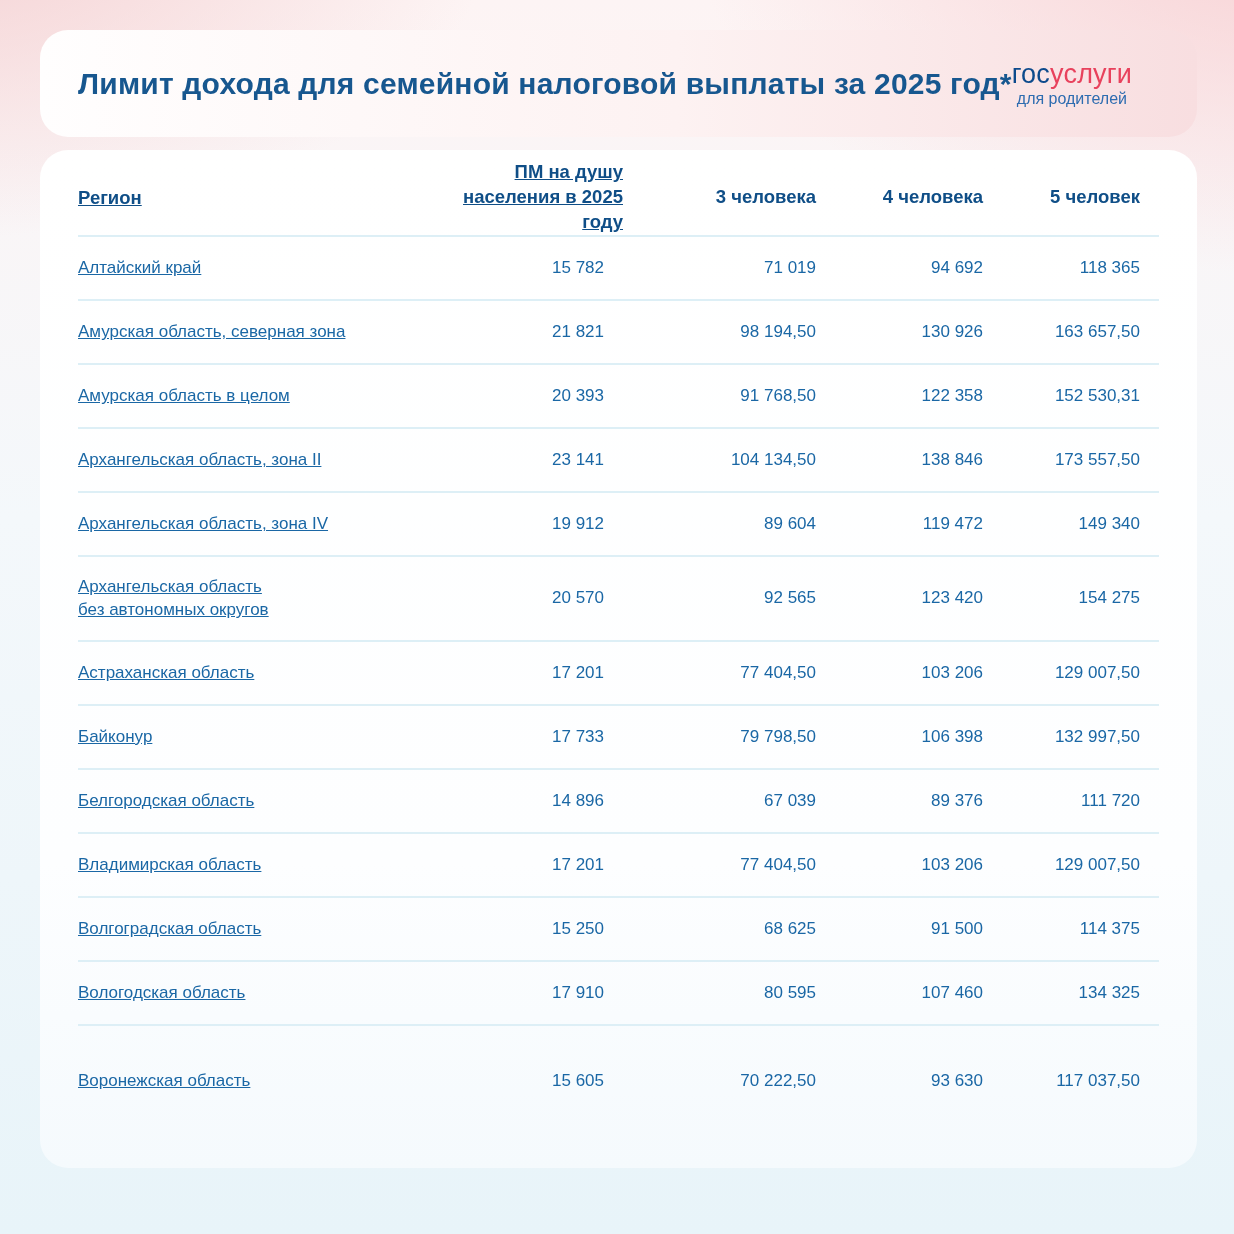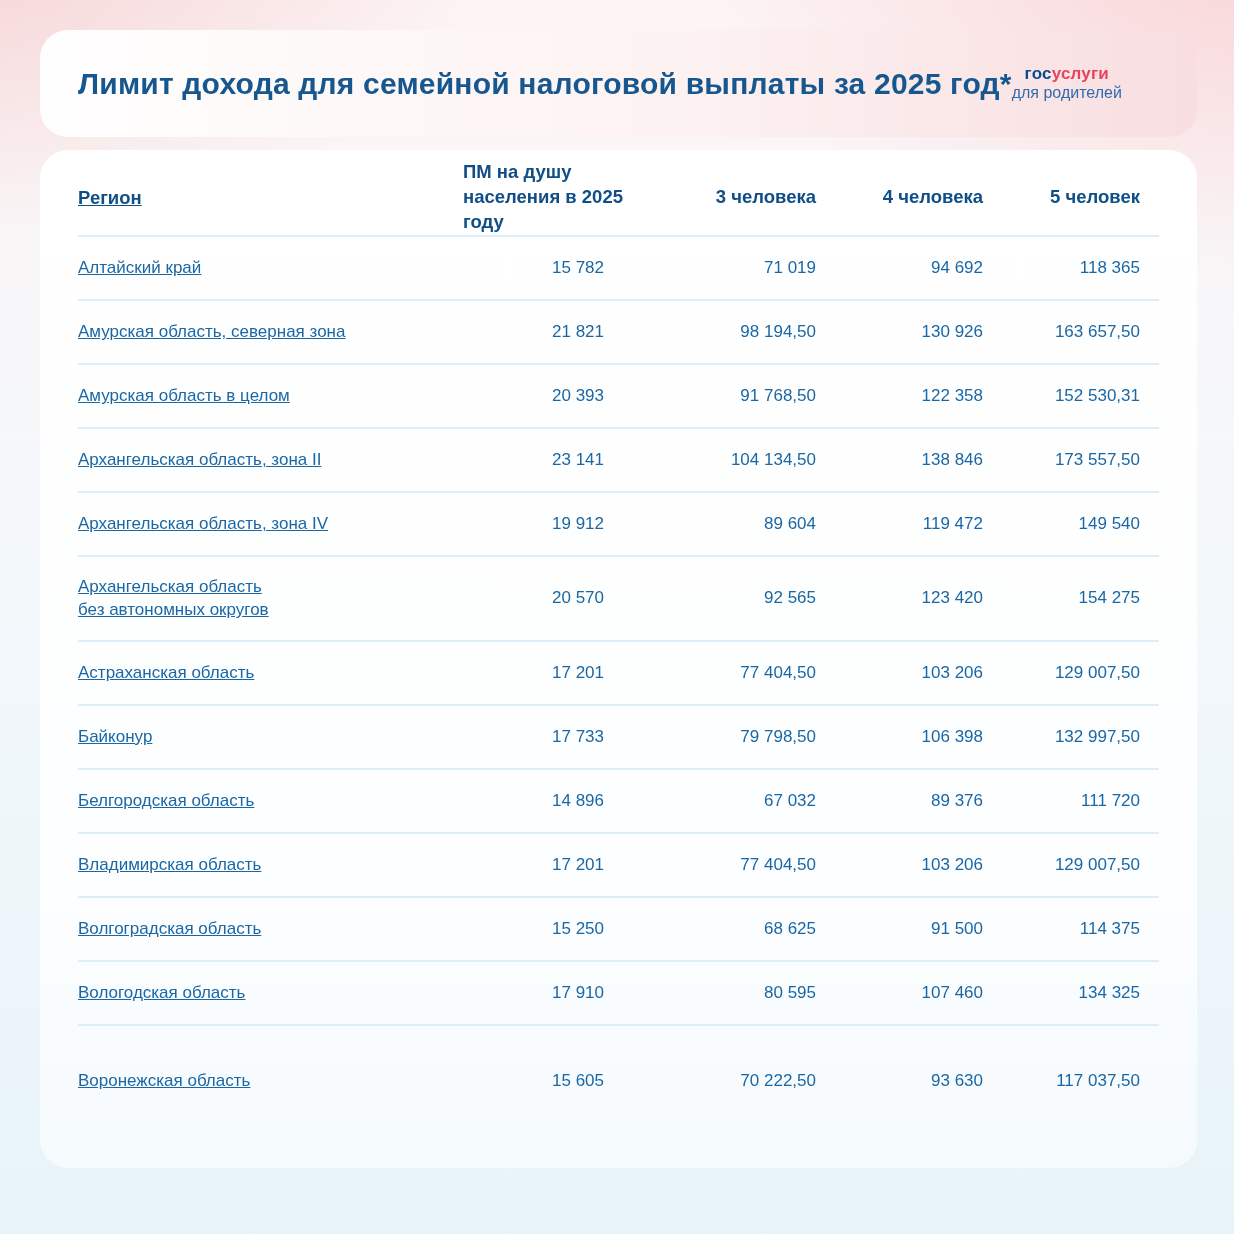--- a/index.html
+++ b/index.html
@@ -27,21 +27,21 @@
     margin-bottom: 13px;
   }
   .page-title {
     margin: 0;
     font-size: 30px;
     font-weight: 700;
     color: #17578f;
     letter-spacing: 0.2px;
   }
   .logo { text-align: center; line-height: 1.1; }
-  .logo-word { font-size: 17px; font-weight: 700; letter-spacing: 0.2px; }
+  .logo-word { font-size: 27px; font-weight: 400; letter-spacing: 0.2px; }
   .logo-gos { color: #0d4a8c; }
   .logo-uslugi { color: #e8415c; }
   .logo-sub { font-size: 16px; color: #2e6cb0; margin-top: 0; }
 
   
   .table-card {
     min-height: 1018px;
     border-radius: 28px;
     background: linear-gradient(180deg, #ffffff 0%, #fdfeff 70%, #f5fafd 100%);
     padding: 10px 38px 20px 38px;
@@ -61,21 +61,21 @@
   .tbody-row {
     min-height: 64px;
     border-bottom: 2px solid #ddeff6;
     font-size: 17px;
     color: #1a67a5;
     padding: 18px 0;
   }
   .tbody-row:last-child { border-bottom: none; margin-top: 23px; }
   .cell-num { text-align: right; padding-right: 19px; }
   .region-cell { white-space: pre-line; line-height: 1.38; padding-right: 10px; text-decoration: underline; }
-  .pm-header { text-align: left; white-space: pre-line; line-height: 1.35; }
+  .pm-header { text-align: right; white-space: pre-line; line-height: 1.35; text-decoration: underline; }
 </style>
 </head>
 <body>
 
 <div class="canvas">
 
   <header class="title-card">
     <h1 class="page-title">Лимит дохода для семейной налоговой выплаты за 2025 год*</h1>
     <div class="logo">
       <div class="logo-word"><span class="logo-gos">гос</span><span class="logo-uslugi">услуги</span></div>
@@ -119,21 +119,21 @@
           <div class="cell cell-num">23 141</div>
           <div class="cell cell-num">104 134,50</div>
           <div class="cell cell-num">138 846</div>
           <div class="cell cell-num">173 557,50</div>
         </div>
         <div class="trow tbody-row">
           <div class="cell region-cell">Архангельская область, зона IV</div>
           <div class="cell cell-num">19 912</div>
           <div class="cell cell-num">89 604</div>
           <div class="cell cell-num">119 472</div>
-          <div class="cell cell-num">149 540</div>
+          <div class="cell cell-num">149 340</div>
         </div>
         <div class="trow tbody-row">
           <div class="cell region-cell">Архангельская область
 без автономных округов</div>
           <div class="cell cell-num">20 570</div>
           <div class="cell cell-num">92 565</div>
           <div class="cell cell-num">123 420</div>
           <div class="cell cell-num">154 275</div>
         </div>
         <div class="trow tbody-row">
@@ -146,21 +146,21 @@
         <div class="trow tbody-row">
           <div class="cell region-cell">Байконур</div>
           <div class="cell cell-num">17 733</div>
           <div class="cell cell-num">79 798,50</div>
           <div class="cell cell-num">106 398</div>
           <div class="cell cell-num">132 997,50</div>
         </div>
         <div class="trow tbody-row">
           <div class="cell region-cell">Белгородская область</div>
           <div class="cell cell-num">14 896</div>
-          <div class="cell cell-num">67 032</div>
+          <div class="cell cell-num">67 039</div>
           <div class="cell cell-num">89 376</div>
           <div class="cell cell-num">111 720</div>
         </div>
         <div class="trow tbody-row">
           <div class="cell region-cell">Владимирская область</div>
           <div class="cell cell-num">17 201</div>
           <div class="cell cell-num">77 404,50</div>
           <div class="cell cell-num">103 206</div>
           <div class="cell cell-num">129 007,50</div>
         </div>

